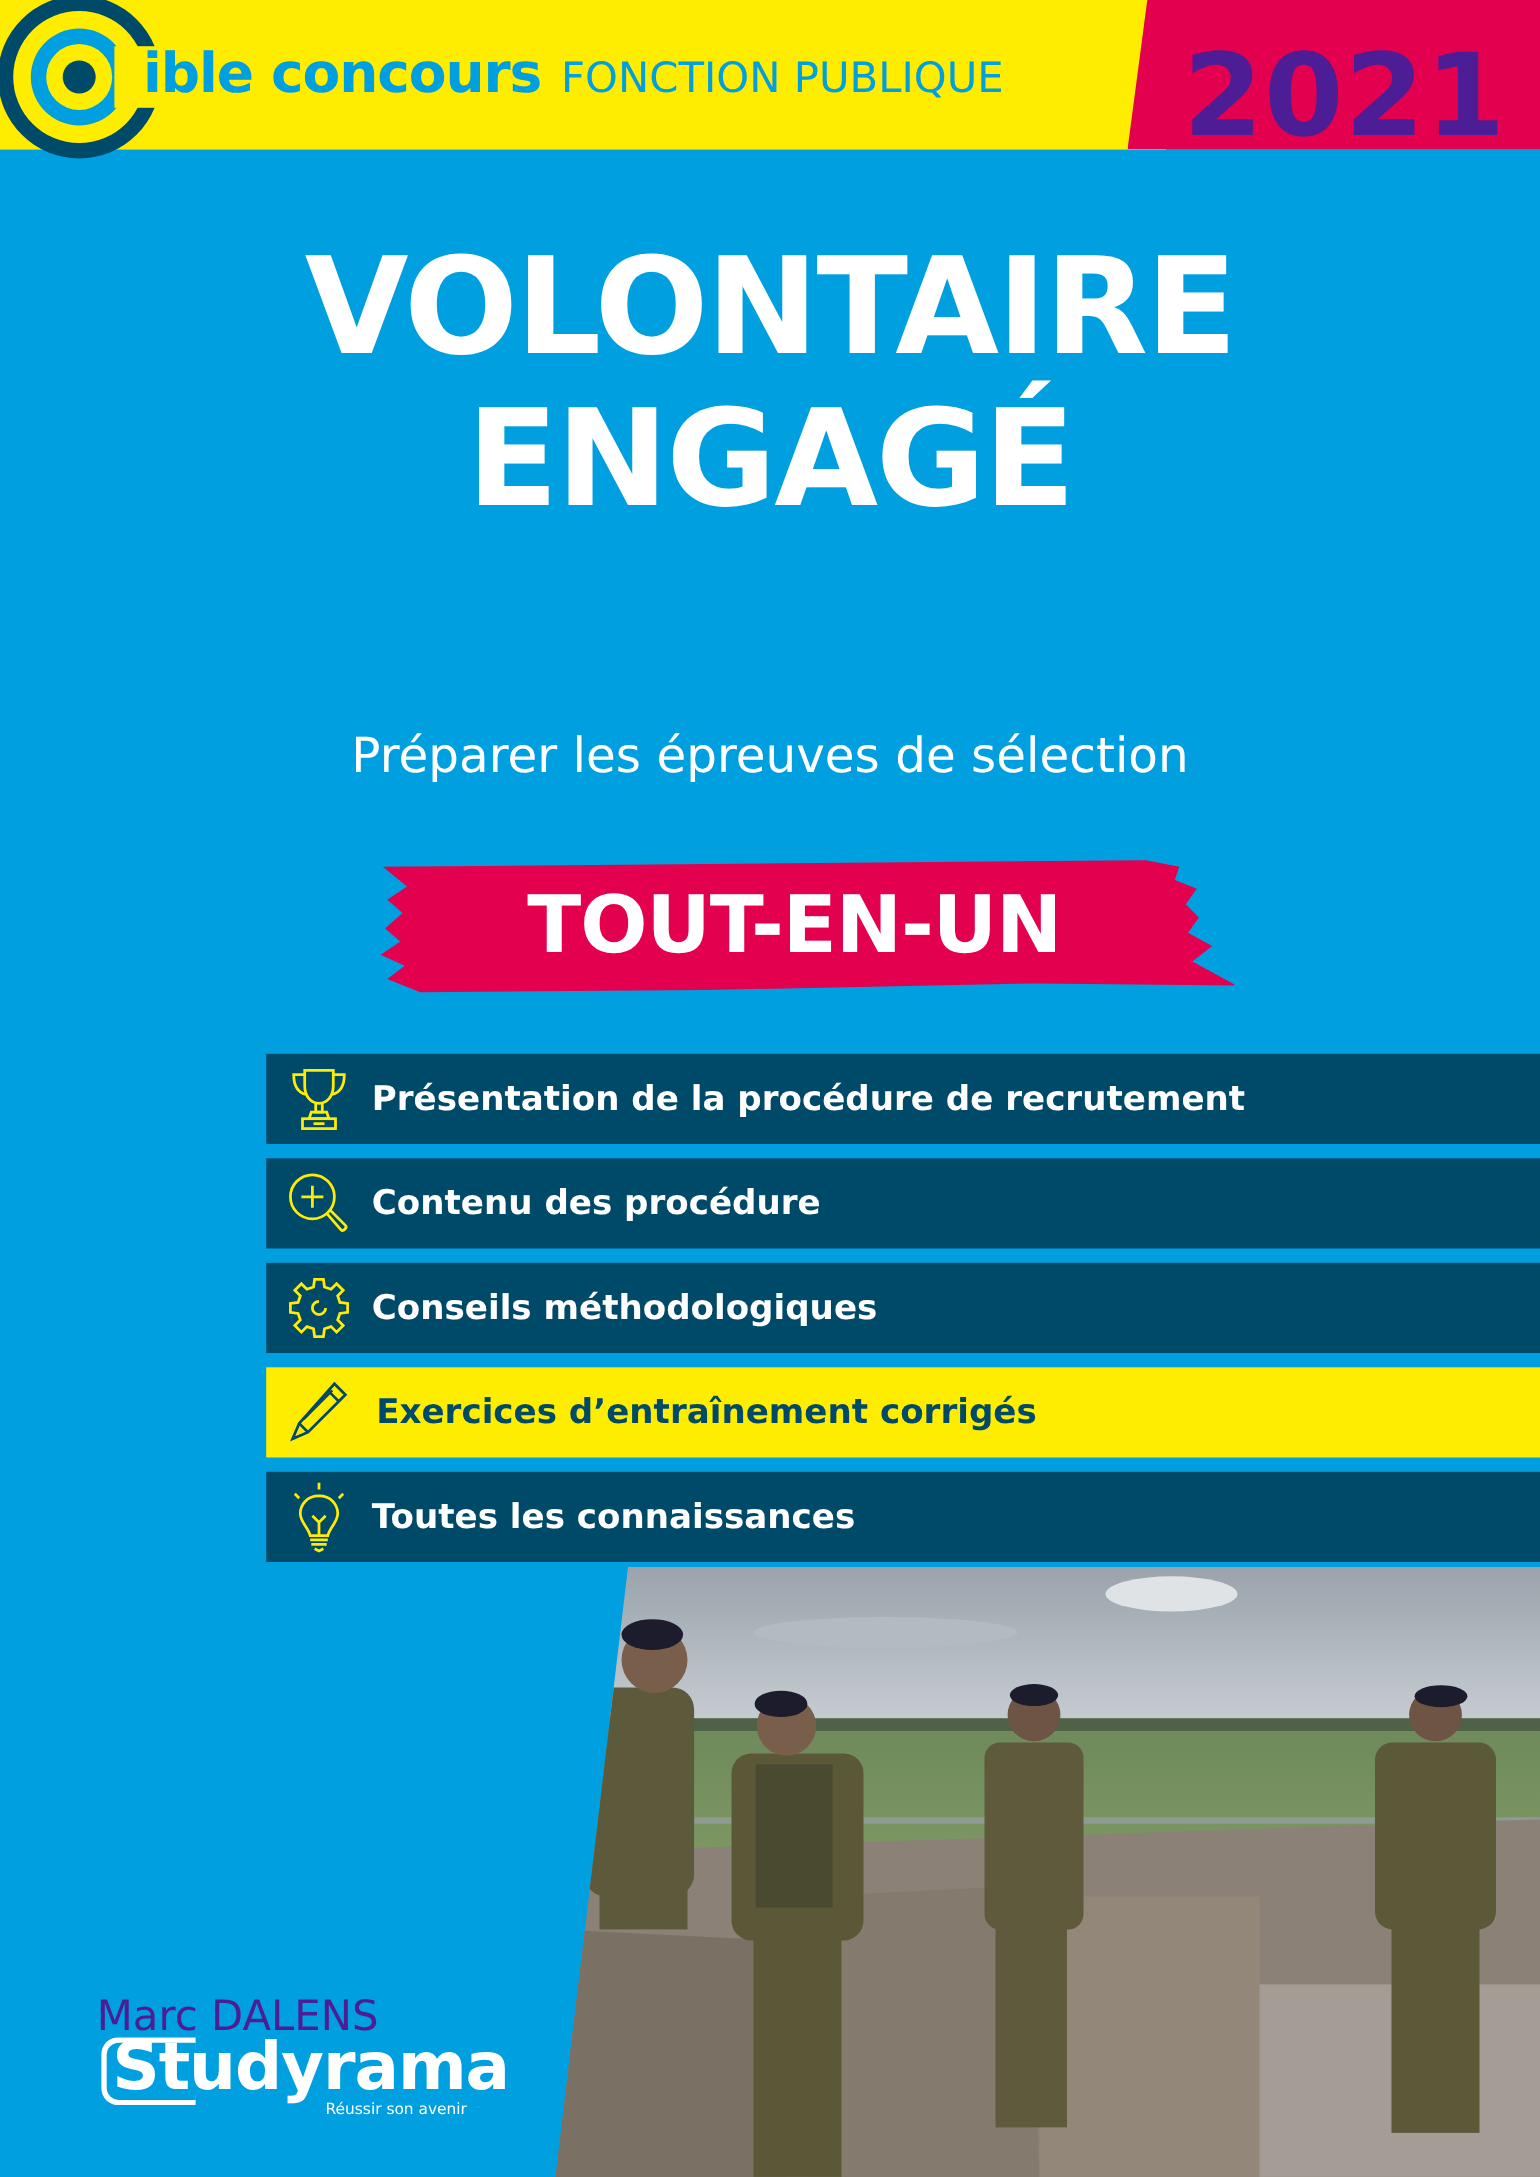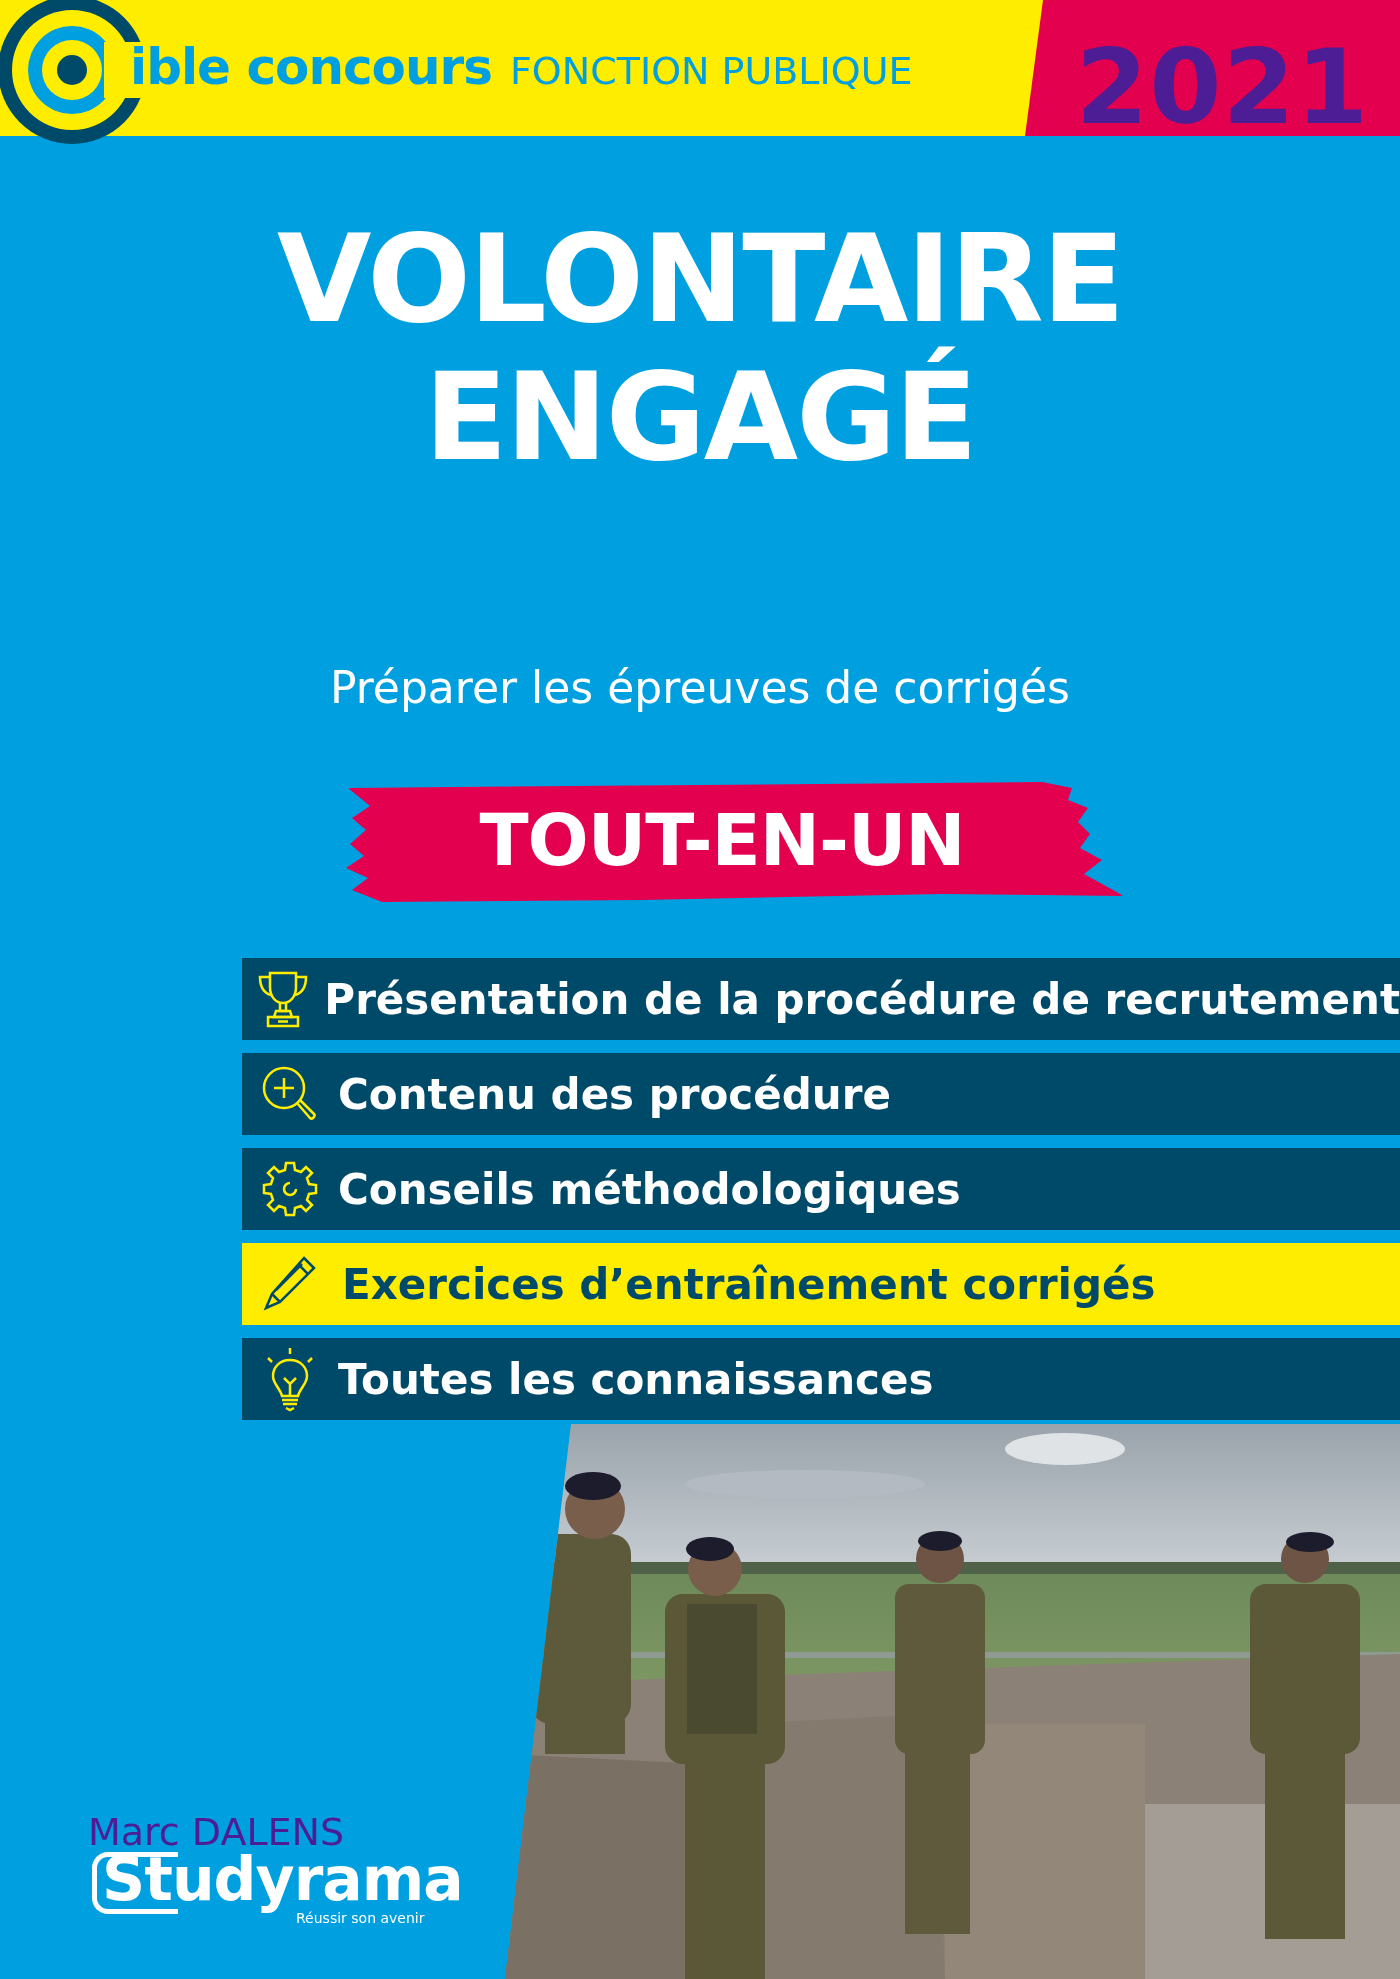--- a/index.html
+++ b/index.html
@@ -28,21 +28,21 @@
   .brush { position: absolute; left: 342px; top: 778px; width: 780px; height: 128px; }
   .brush svg { position: absolute; left: 0; top: 0; }
   .brush-label { position: absolute; left: 0; top: 3px; width: 760px; height: 118px; text-align: center;
     color: #fff; font-family: "DejaVu Sans", sans-serif; font-weight: bold; font-size: 72px; line-height: 118px; letter-spacing: -1px; }
 
   
   .features { position: absolute; left: 242px; top: 958px; width: 1158px; }
   .feature { display: flex; align-items: center; height: 82px; margin-bottom: 13px; background: #004a69; }
   .feature.highlight { background: #ffed00; }
   .feature-icon { width: 96px; height: 82px; display: flex; align-items: center; justify-content: center; }
-  .feature-label { color: #fff; font-family: "DejaVu Sans", sans-serif; font-weight: bold; font-size: 42px; letter-spacing: 0px; white-space: nowrap; }
+  .feature-label { color: #fff; font-family: "DejaVu Sans", sans-serif; font-weight: bold; font-size: 31px; letter-spacing: 0px; white-space: nowrap; }
   .feature.highlight .feature-label { color: #004a69; margin-left: 4px; }
 
   
   .photo { position: absolute; left: 505px; top: 1424px; width: 895px; height: 555px;
     clip-path: polygon(66px 0, 100% 0, 100% 100%, 0 100%); overflow: hidden; }
 
   
   .author { position: absolute; left: 88px; top: 1810px; color: #4c1d95; font-family: "DejaVu Sans", sans-serif; font-size: 38px; }
   .publisher { position: absolute; left: 92px; top: 1852px; width: 340px; height: 70px; }
   .publisher-box { position: absolute; left: 0; top: 0; width: 86px; height: 62px; border: 5px solid #fff; border-right: none; border-radius: 16px 0 0 16px; }
@@ -67,21 +67,21 @@
 
 <div class="brand">
   <span class="brand-main">ible concours</span>
   <span class="brand-sub">FONCTION PUBLIQUE</span>
 </div>
 
 <div class="title">
   <div>VOLONTAIRE</div>
   <div>ENGAGÉ</div>
 </div>
-<div class="subtitle">Préparer les épreuves de corrigés</div>
+<div class="subtitle">Préparer les épreuves de sélection</div>
 
 <div class="brush">
   <svg width="780" height="128" viewBox="0 0 780 128">
     <path d="M6 10 L700 4 L730 10 L726 22 L746 30 L736 44 L748 56 L738 70 L760 82 L742 96 L782 118 L600 116 L300 122 L40 124 L10 112 L26 100 L4 90 L22 78 L8 66 L24 52 L10 40 L28 28 Z" fill="#e3004f"></path>
   </svg>
   <div class="brush-label">TOUT-EN-UN</div>
 </div>
 
 <div class="features">
   <div class="feature">

